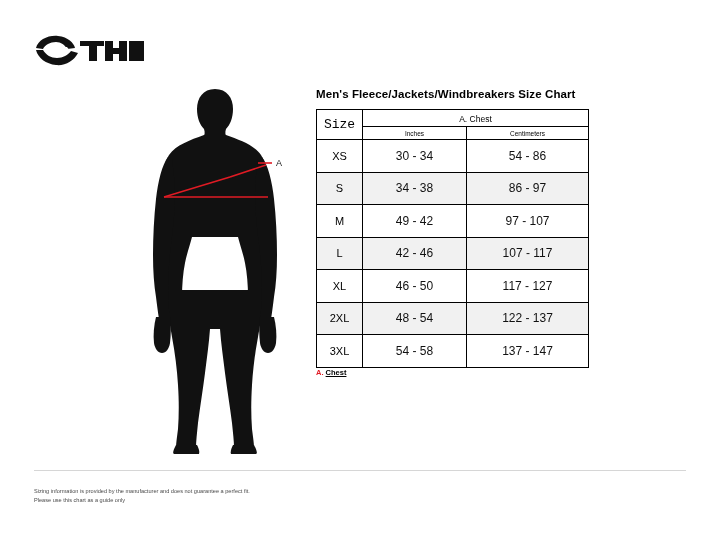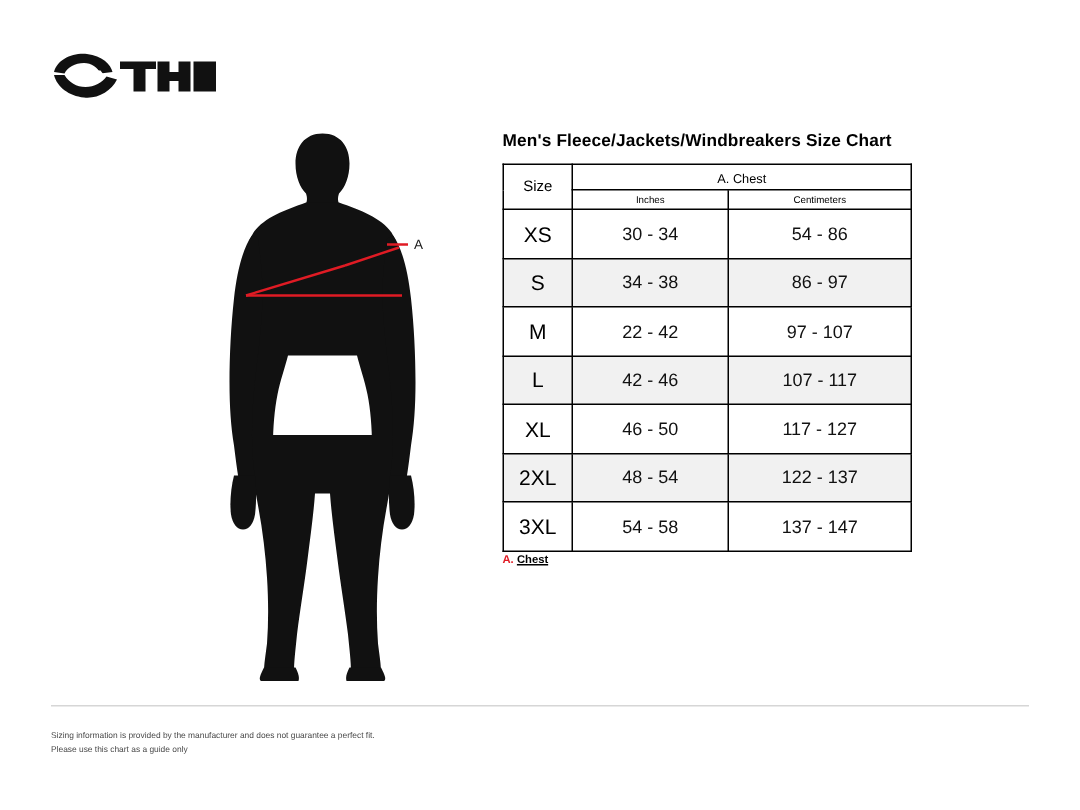--- a/index.html
+++ b/index.html
@@ -30,21 +30,21 @@
     left: 120px;
     top: 85px;
     width: 190px;
     height: 370px;
   }
   .figure-wrap svg { display: block; }
 
   
   .content {
     position: absolute;
-    left: 335px;
+    left: 316px;
     top: 88px;
     width: 352px;
   }
   .chart-title {
     font-size: 11.5px;
     font-weight: bold;
     color: #000;
     margin: 0 0 9px 0;
     letter-spacing: 0.1px;
   }
@@ -58,40 +58,41 @@
     border: 1px solid #000;
     text-align: center;
     vertical-align: middle;
     font-weight: normal;
   }
   .col-size { width: 46px; }
   .col-in { width: 104px; }
   .col-cm { width: 122px; }
 
   .hdr-size {
-    font-size: 10px;
-    font-weight: bold;
-    color: #000;
+    font-size: 13px;
+    font-weight: bold;
+    color: #000;
+    font-family: Liberation Mono, monospace;
   }
   .hdr-group {
     font-size: 8.5px;
     font-weight: bold;
     color: #000;
     height: 17px;
     padding: 2px 0 1px 0;
   }
   .hdr-unit {
     font-size: 6.5px;
     font-weight: bold;
     color: #000;
     height: 13px;
     padding: 1px 0;
   }
   .size-cell {
-    font-size: 14px;
+    font-size: 11px;
     font-weight: bold;
     color: #000;
     height: 32.5px;
   }
   .val-cell {
     font-size: 12px;
     color: #111;
     height: 32.5px;
   }
   tr.shaded .val-cell, tr.shaded .size-cell { background: #f1f1f1; }
@@ -222,21 +223,21 @@
         <td class="val-cell">30 - 34</td>
         <td class="val-cell">54 - 86</td>
       </tr>
       <tr class="shaded">
         <td class="size-cell">S</td>
         <td class="val-cell">34 - 38</td>
         <td class="val-cell">86 - 97</td>
       </tr>
       <tr>
         <td class="size-cell">M</td>
-        <td class="val-cell">22 - 42</td>
+        <td class="val-cell">49 - 42</td>
         <td class="val-cell">97 - 107</td>
       </tr>
       <tr class="shaded">
         <td class="size-cell">L</td>
         <td class="val-cell">42 - 46</td>
         <td class="val-cell">107 - 117</td>
       </tr>
       <tr>
         <td class="size-cell">XL</td>
         <td class="val-cell">46 - 50</td>

